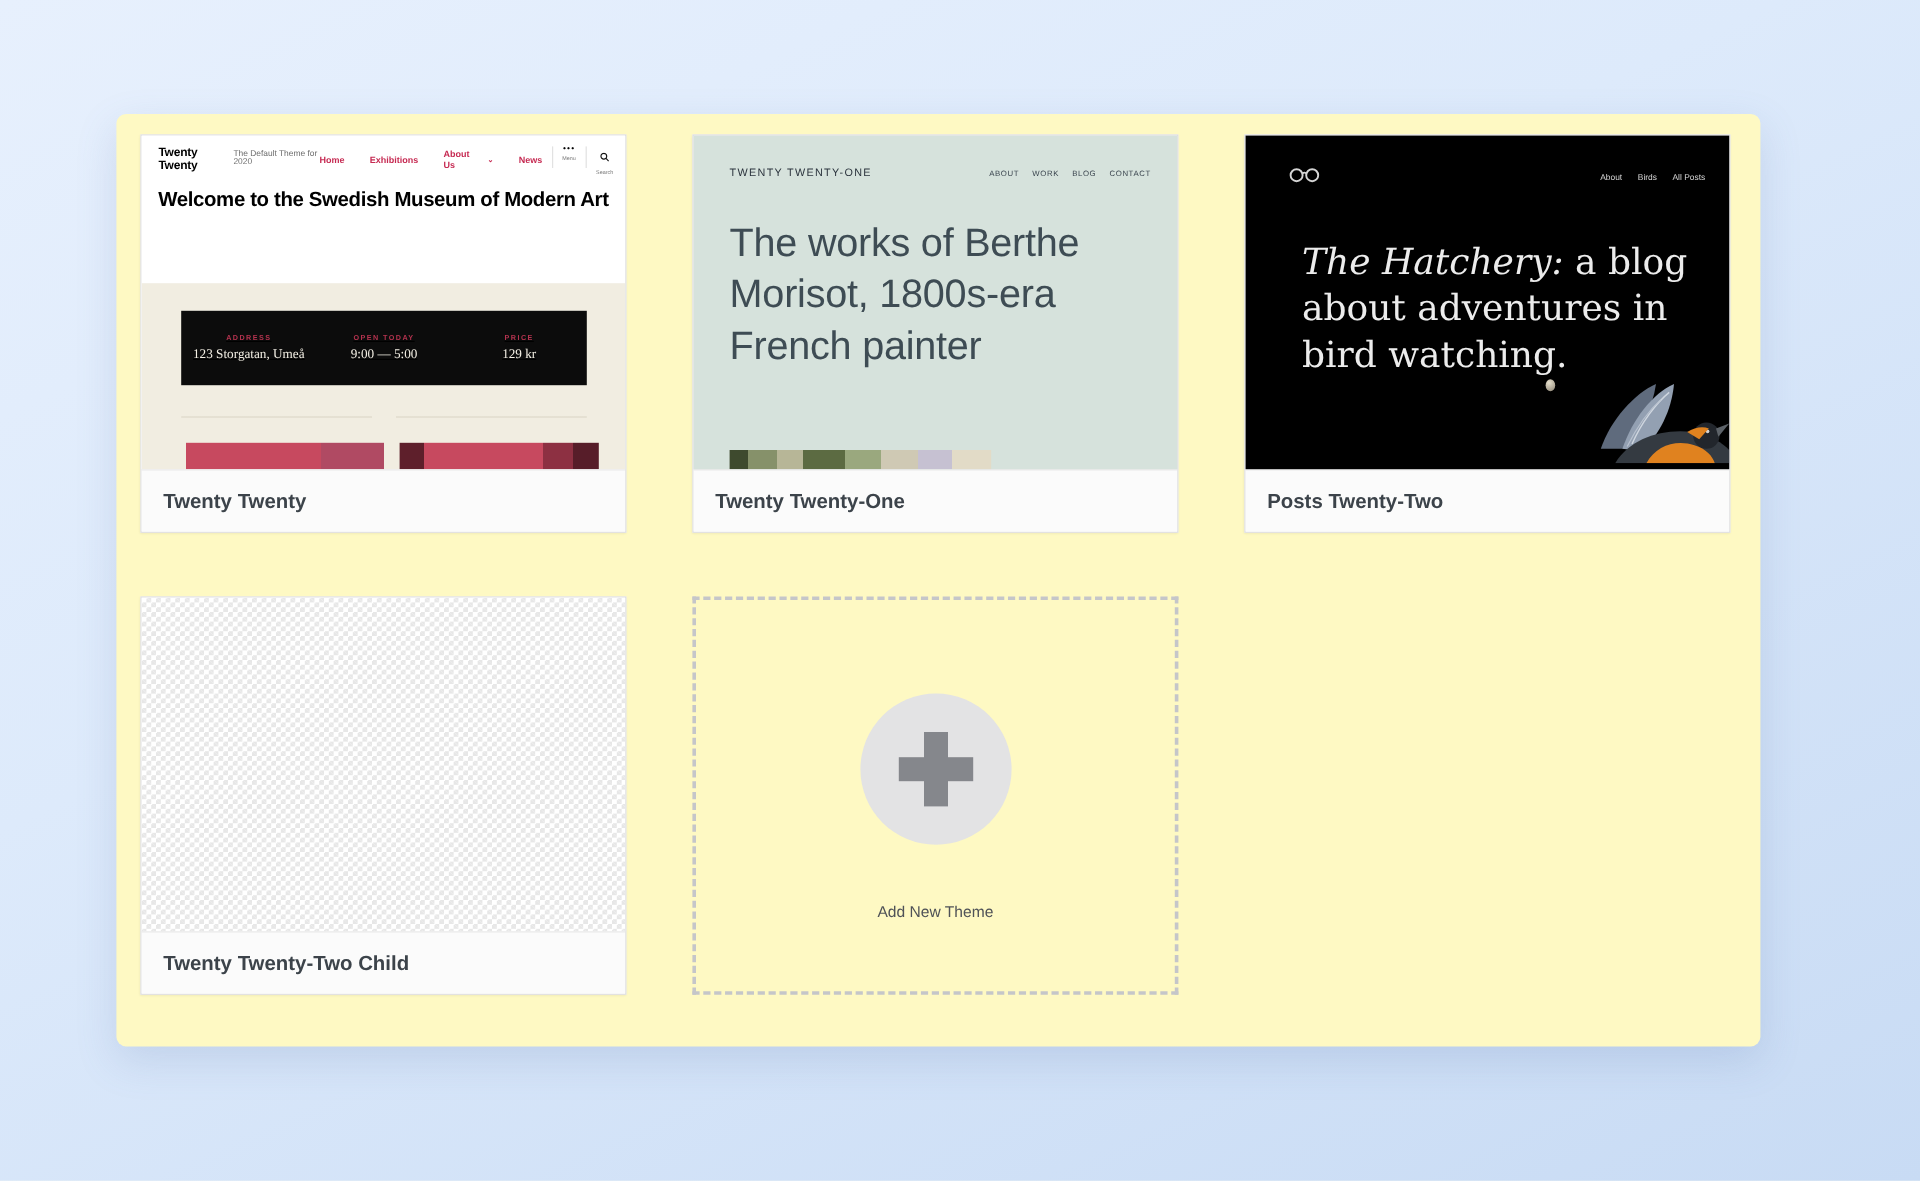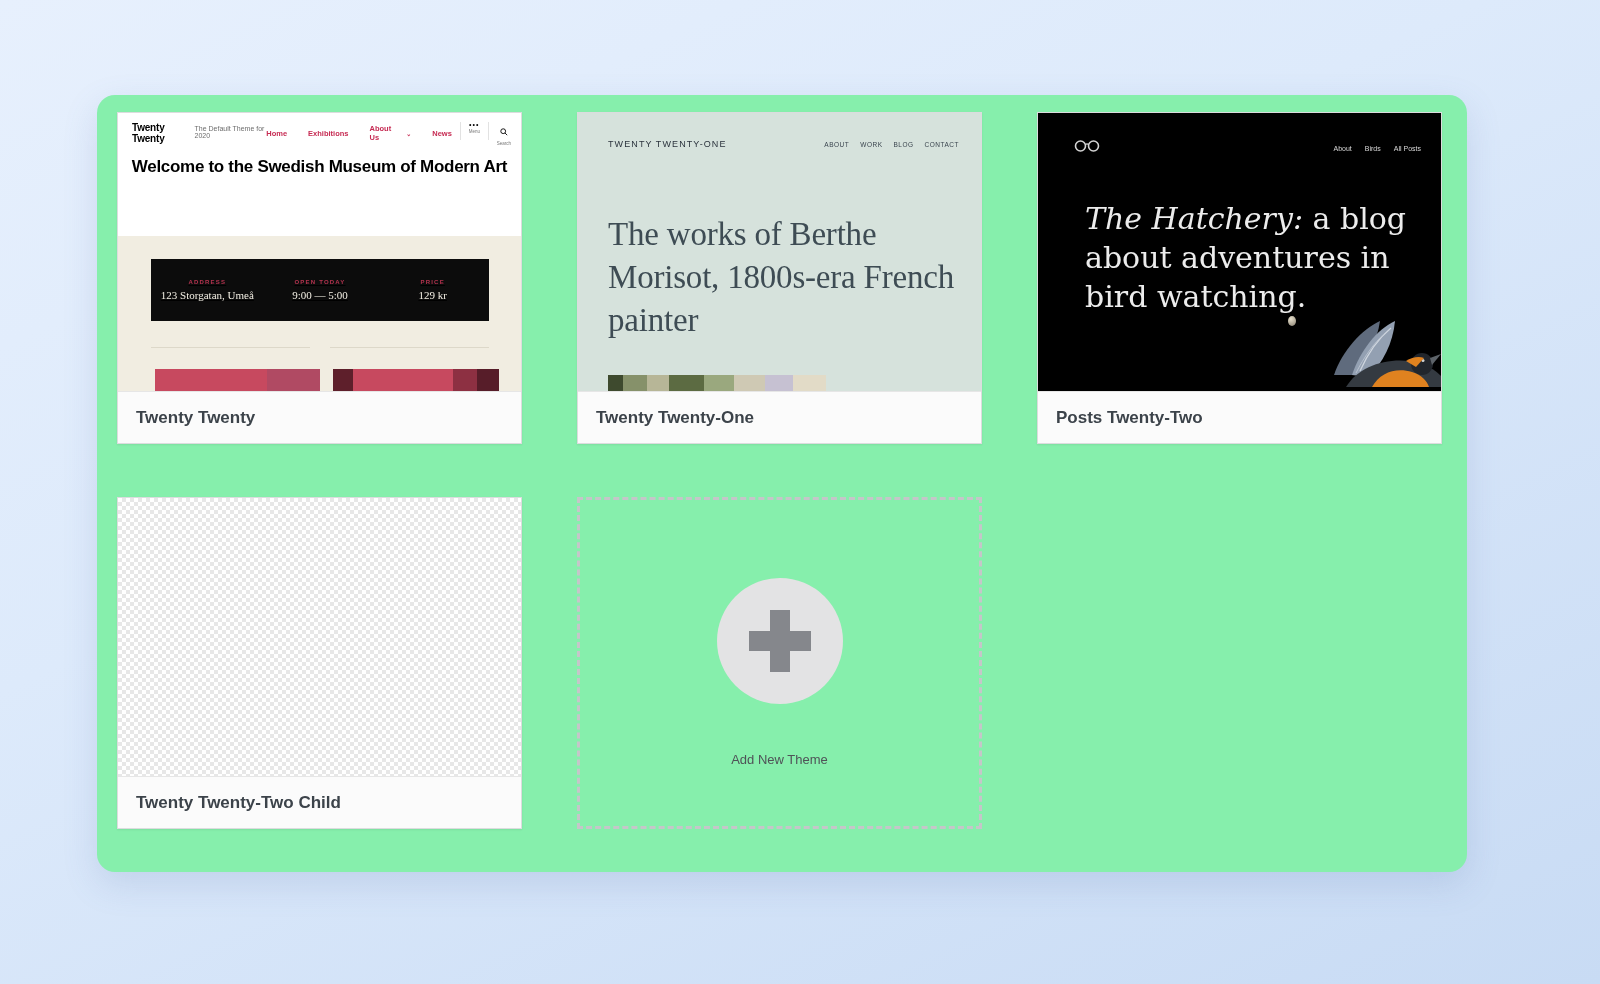--- a/index.html
+++ b/index.html
@@ -1,21 +1,21 @@
 <!DOCTYPE html>
 <html><head>
 <meta charset="utf-8">
 <style>
   * { margin:0; padding:0; box-sizing:border-box; }
   html,body { width:1600px; height:984px; overflow:hidden;
     font-family:"Liberation Sans", sans-serif; }
   body { background:linear-gradient(155deg,#e7f0fd 0%,#ddeafb 40%,#c8dbf4 100%); position:relative; }
 
   .panel { position:absolute; left:97px; top:95px; width:1370px; height:777px;
-    background:#86efac; border-radius:18px; box-shadow:0 12px 34px rgba(86,119,170,.18); }
+    background:#fef9c3; border-radius:8px; box-shadow:0 12px 34px rgba(86,119,170,.18); }
 
   .themes-grid { position:absolute; left:20px; top:17px;
     display:grid; grid-template-columns:repeat(3,405px); gap:53px 55px; }
 
   .theme-card { width:405px; height:332px; background:#fff; border:1px solid #dcdcde;
     box-shadow:0 1px 2px rgba(0,0,0,.07); cursor:pointer; position:relative; }
   .theme-screenshot { position:relative; width:100%; height:278px; overflow:hidden; }
   .theme-name { height:52px; background:#fbfbfb; border-top:1px solid #e6e6e6;
     display:flex; align-items:center; padding:0 18px;
     font-size:17px; font-weight:700; color:#3c434a; }
@@ -47,22 +47,22 @@
     background:linear-gradient(to right,#c7495f 0 68%,#b04a63 68%); }
   .tt20-img2 { position:absolute; left:215px; top:256px; width:166px; height:22px;
     background:linear-gradient(to right,#5e1f2b 0 12%,#c7495f 12% 72%,#8d3042 72% 87%,#571d29 87%); }
 
   
   .tt21 { background:#d6e2dc; }
   .tt21-top { position:absolute; left:30px; right:22px; top:26px; display:flex;
     justify-content:space-between; align-items:baseline; color:#2b333d; }
   .tt21-sitetitle { font-size:9px; letter-spacing:1.1px; }
   .tt21-nav { display:flex; gap:11px; font-size:6.5px; letter-spacing:.5px; color:#3a444e; }
-  .tt21-heading { position:absolute; left:30px; top:100px; width:356px; font-size:33px;
-    line-height:1.3; color:#3e4c54; letter-spacing:-.2px; font-weight:400;font-family:Liberation Serif, serif; }
+  .tt21-heading { position:absolute; left:30px; top:68px; width:356px; font-size:33px;
+    line-height:1.3; color:#3e4c54; letter-spacing:-.2px; font-weight:400; }
   .tt21-painting { position:absolute; left:30px; bottom:0; width:218px; height:16px;
     background:linear-gradient(to right,#3e4a2e 0 7%,#86916a 7% 18%,#b7b697 18% 28%,
       #5c6b42 28% 44%,#9aa87e 44% 58%,#cfc9b4 58% 72%,#c6c1d2 72% 85%,#e2dbc7 85%); }
 
   
   .tt22 { background:#000; }
   .tt22-top { position:absolute; left:36px; right:20px; top:26px; display:flex;
     justify-content:space-between; align-items:center; }
   .tt22-nav { display:flex; gap:13px; font-size:7px; color:#d8d8d8; }
   .tt22-heading { position:absolute; left:36px; top:86px; width:336px;

